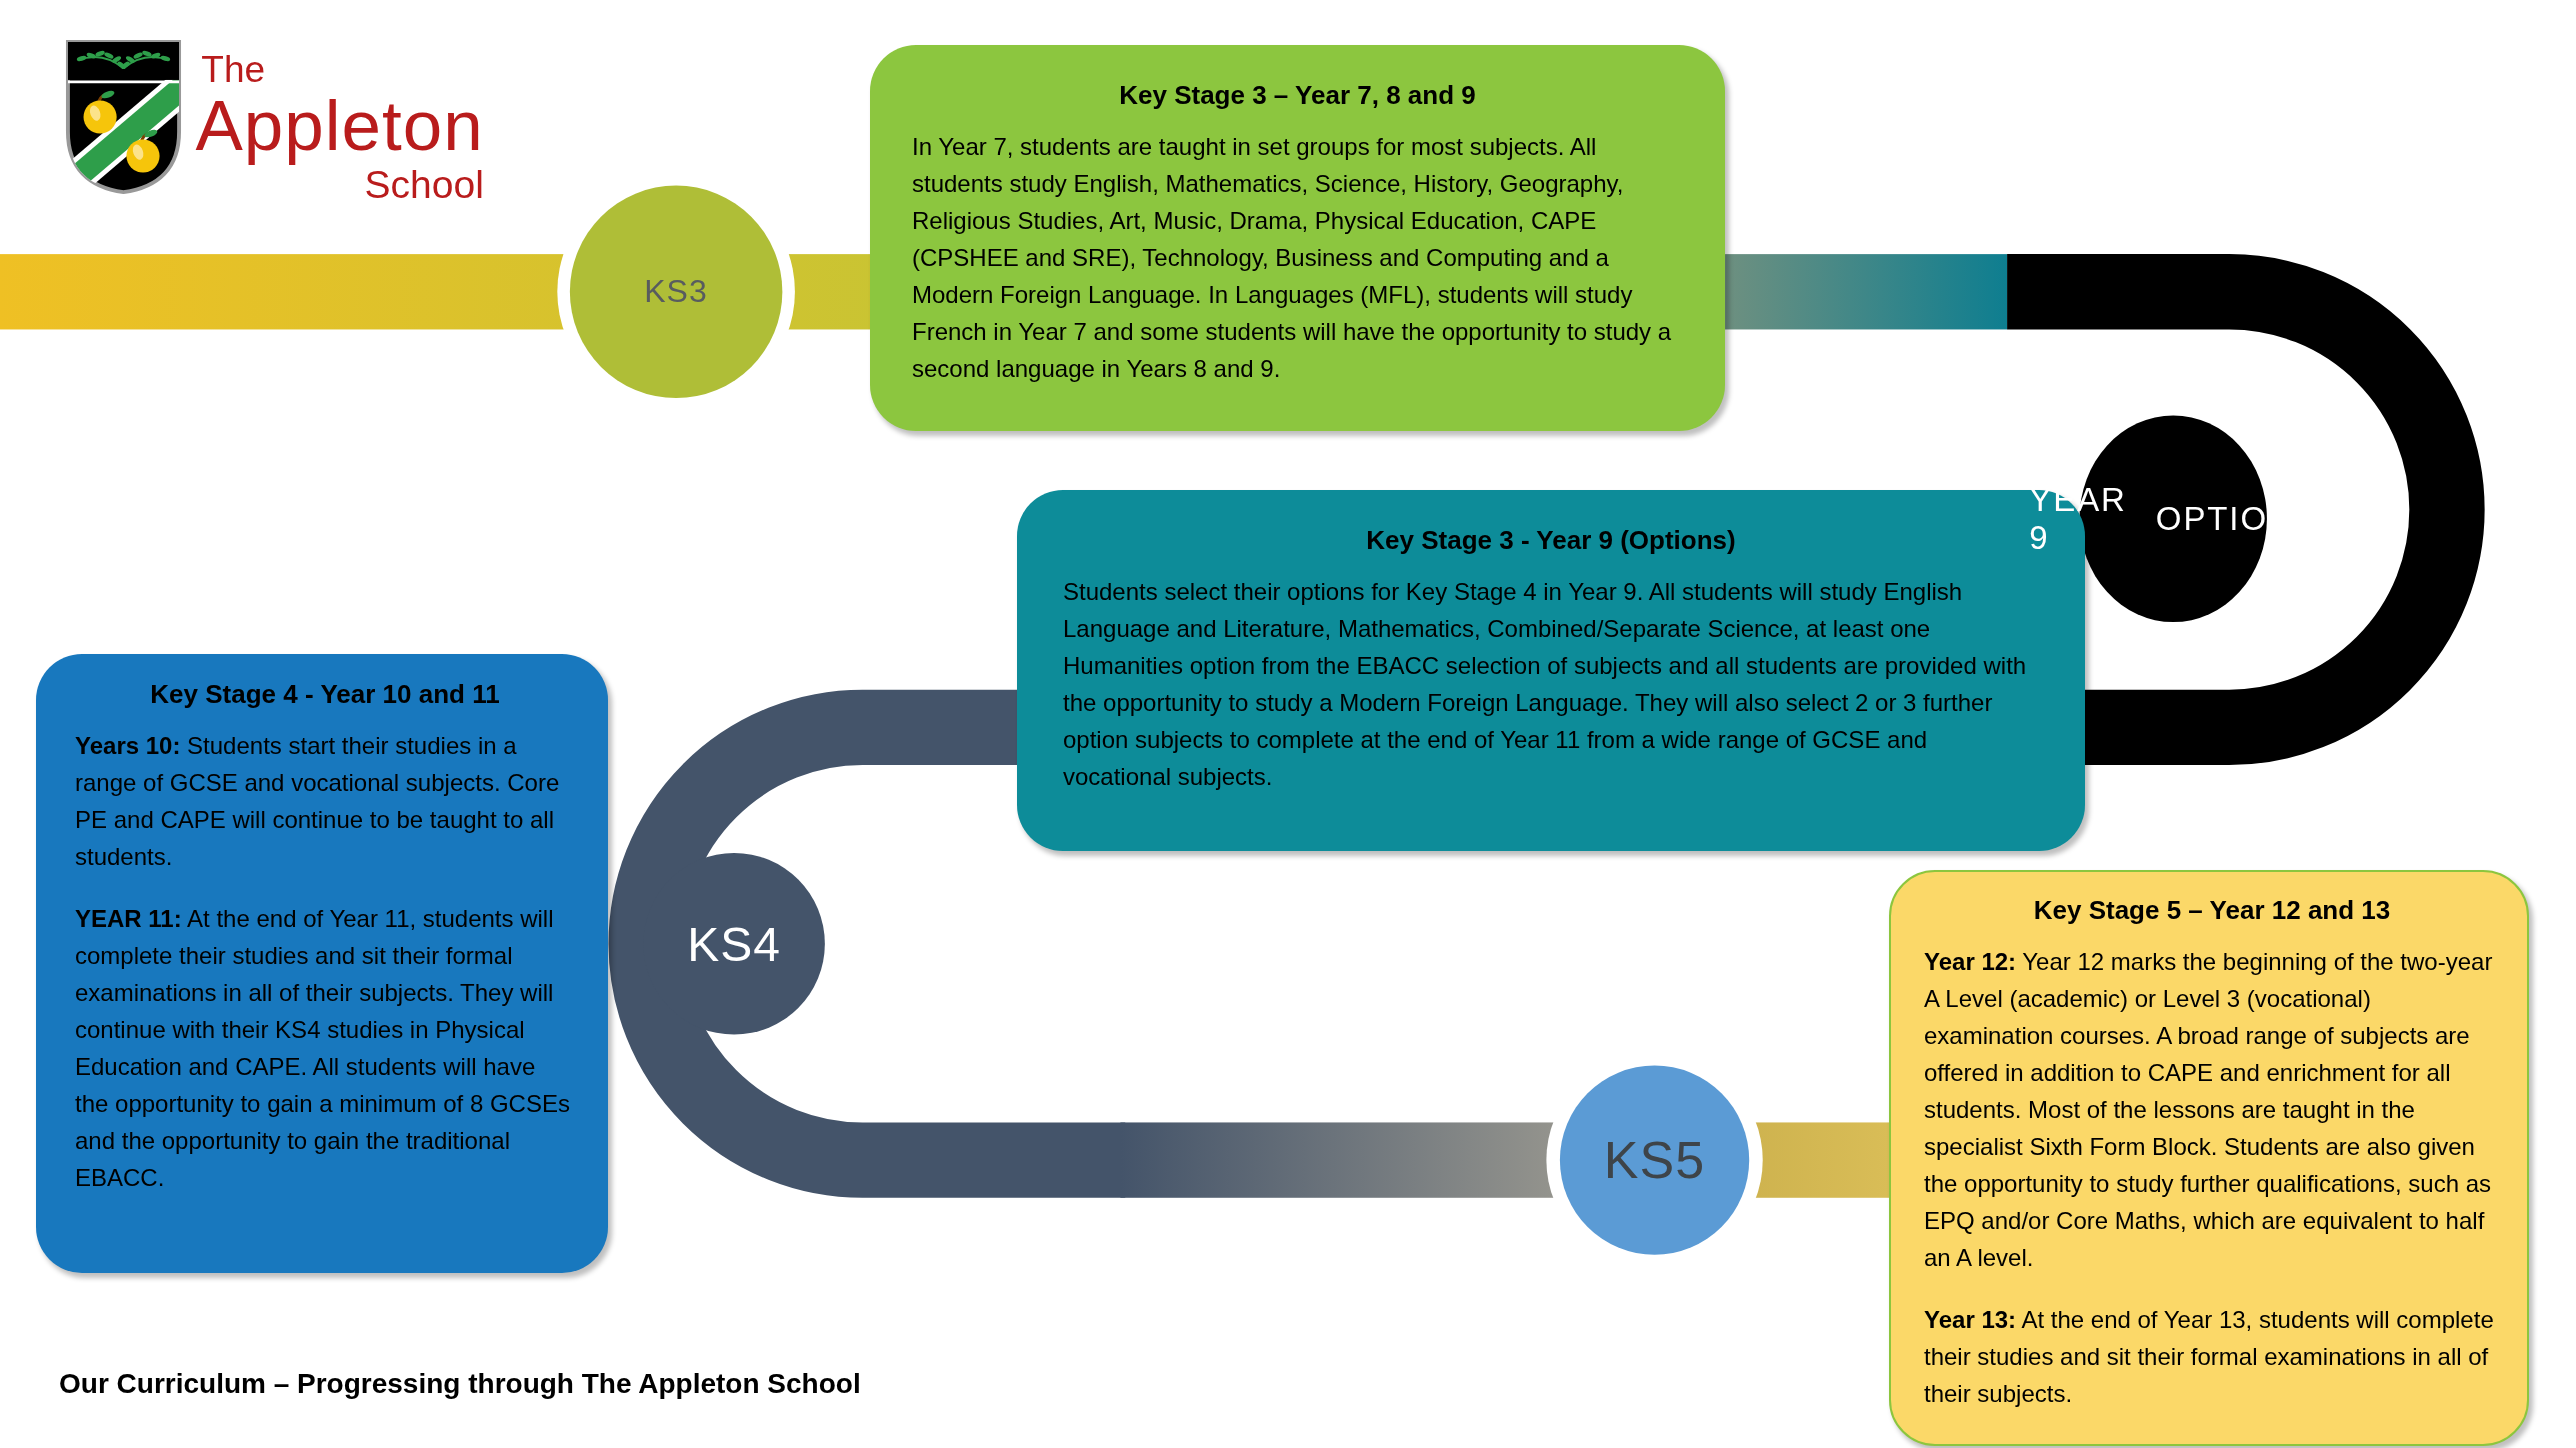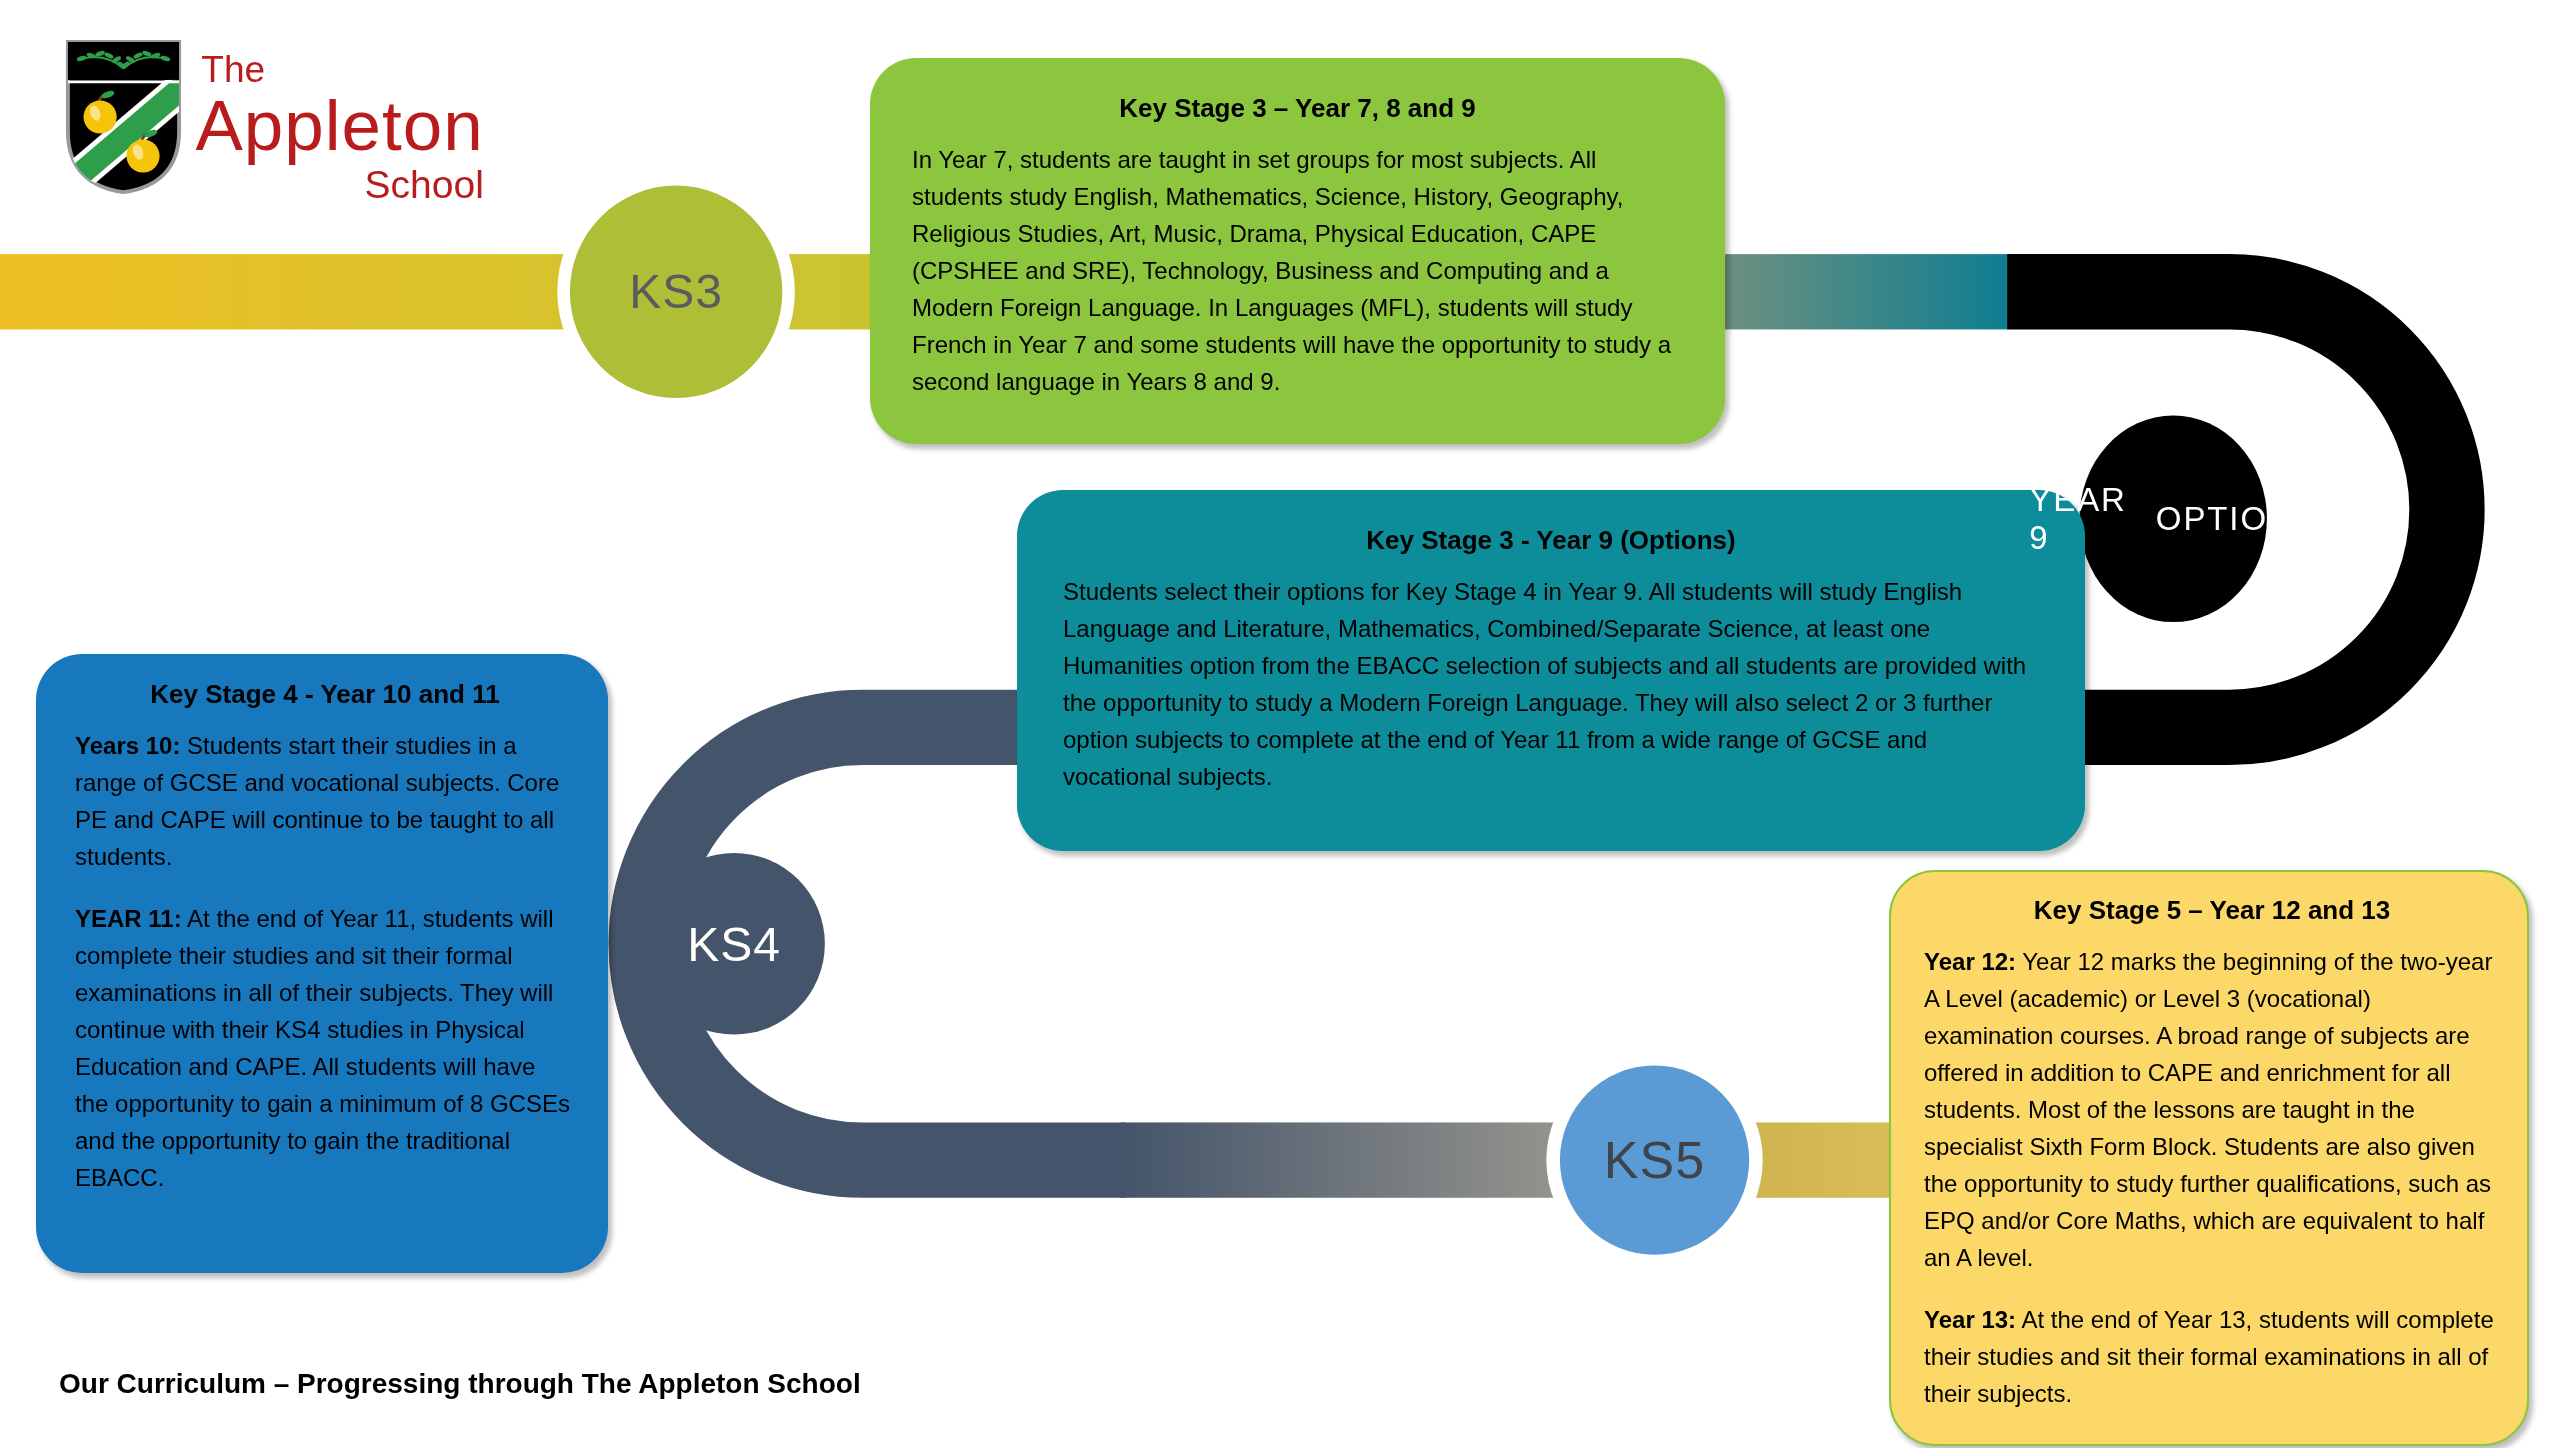--- a/index.html
+++ b/index.html
@@ -3,28 +3,28 @@
 <meta charset="utf-8">
 <style>
   html,body{margin:0;padding:0;background:#ffffff;}
   .canvas{position:relative;width:2576px;height:1449px;background:#fff;overflow:hidden;
           font-family:"Liberation Sans",sans-serif;color:#000;}
   .path-layer{position:absolute;left:0;top:0;z-index:1;}
   .box{position:absolute;z-index:2;border-radius:46px;box-sizing:border-box;
        box-shadow:3.9px 4.8px 5.8px rgba(0,0,0,0.25);}
   .box .title{font-weight:bold;font-size:26px;text-align:center;margin:0 0 17.4px 0;}
   .box .body{font-size:24px;line-height:37px;margin:0 0 25px 0;}
-  .box-green{left:870px;top:58px;width:855px;height:386px;background:var(--green_box);padding:35px 42px 29px 42px;}
+  .box-green{left:870px;top:45px;width:855px;height:386px;background:var(--green_box);padding:35px 42px 29px 42px;}
   .box-teal{left:994px;top:490px;width:1068px;height:361px;background:var(--teal_box);padding:35px 46px 15.5px 46px;margin-left:23px;}
   .box-blue{left:36px;top:654px;width:572px;height:619px;background:var(--blue_box);padding:25px 33px 15.5px 39px;}
   .box-yellow{left:1889px;top:870px;width:640px;height:576px;background:var(--yellow_box);
               border:2.9px solid var(--yellow_border);padding:23px 27px 11.6px 33px;}
   .node-label{position:absolute;z-index:3;display:flex;align-items:center;justify-content:center;
               font-family:"Liberation Sans",sans-serif;}
-  .ks3-label{left:570px;top:185px;width:212px;height:212px;font-size:48px;letter-spacing:1px;color:var(--ks3_label);}
+  .ks3-label{left:570px;top:185px;width:212px;height:212px;font-size:32px;letter-spacing:1px;color:var(--ks3_label);}
   .ks4-label{left:643px;top:853px;width:182px;height:182px;font-size:48px;letter-spacing:1px;color:#ffffff;}
   .ks5-label{left:1560px;top:1065px;width:189px;height:189px;font-size:52px;letter-spacing:1px;color:var(--ks5_label);}
   .year9-label{left:2080px;top:415px;width:187px;height:207px;flex-direction:row;gap:29px;
                font-size:33px;letter-spacing:1.9px;color:#fff;font-weight:300;}
   .logo{position:absolute;left:65px;top:39px;z-index:3;display:flex;align-items:flex-start;}
   .logo-text{margin-left:13.5px;display:flex;flex-direction:column;color:#b91c1c;}
   .logo-the{font-size:37px;margin:9.7px 0 0 5.8px;}
   .logo-appleton{font-size:71px;line-height:70px;letter-spacing:1px;}
   .logo-school{font-size:39px;align-self:flex-end;margin-top:1.9px;}
   .heading{position:absolute;left:59px;top:1368px;z-index:3;font-size:28px;font-weight:bold;}

